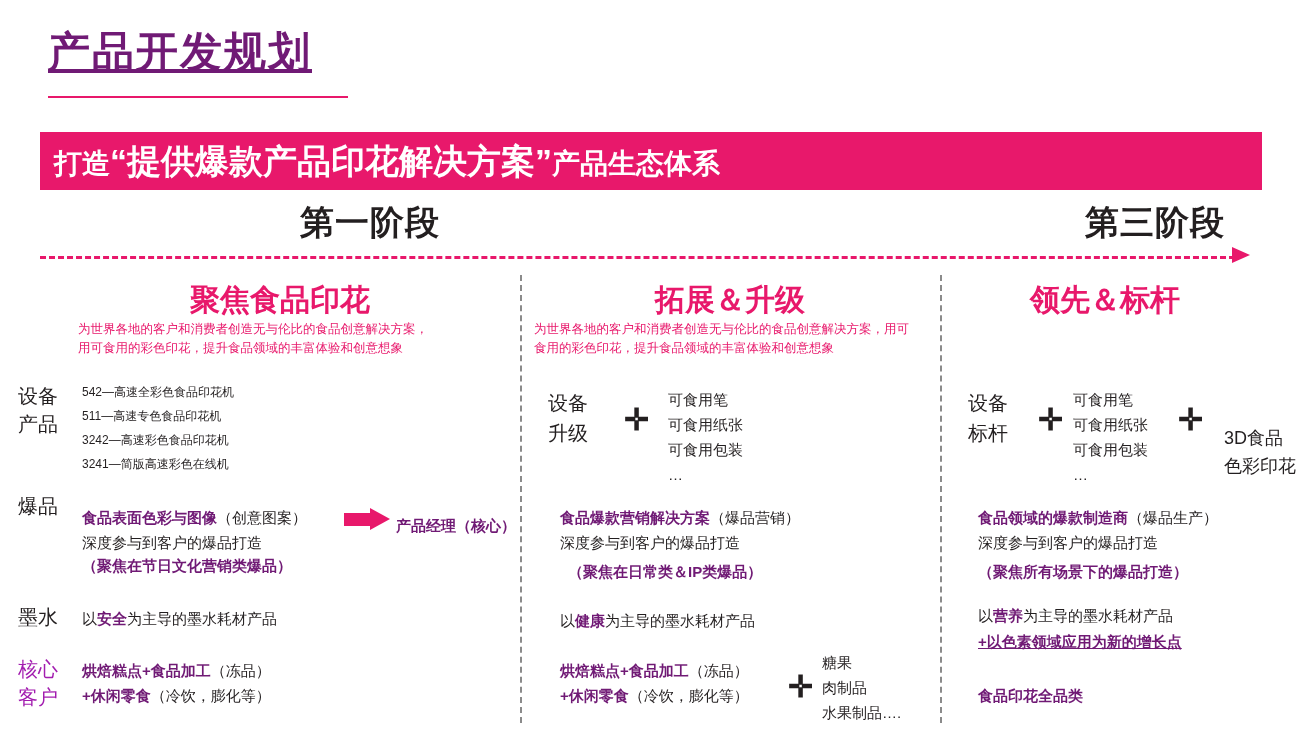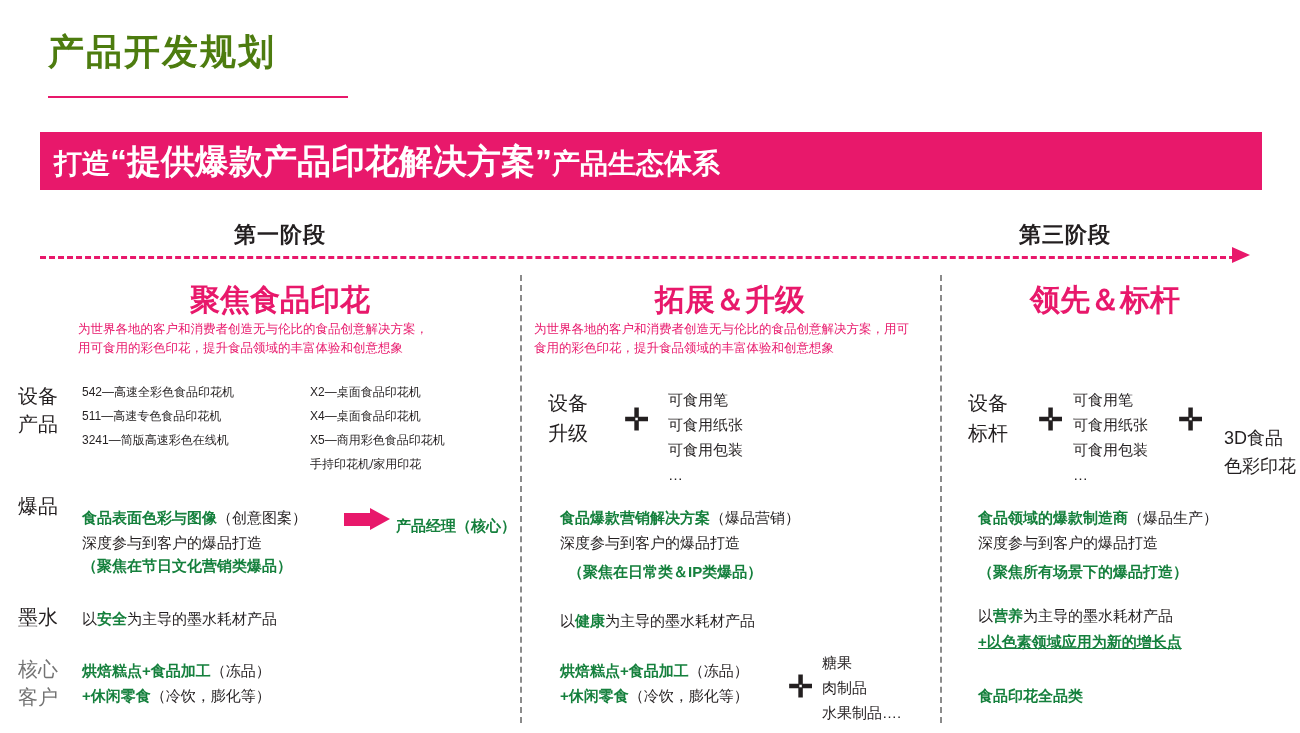--- a/index.html
+++ b/index.html
@@ -22,26 +22,27 @@
   }
 
   
   .title-block {
     position: absolute;
     left: 40px;
     top: 22px;
     width: 310px;
   }
   .title-text {
-    font-size: 36px;
-    font-weight: bold;
-    color: #4d7c0f;
+    font-size: 42px;
+    font-weight: bold;
+    color: #701a75;
     letter-spacing: 2px;
     line-height: 60px;
     padding-left: 8px;
+    text-decoration: underline;
   }
   .title-rule {
     margin-top: 14px;
     margin-left: 8px;
     width: 300px;
     height: 2px;
     background: #e8186b;
   }
 
   
@@ -66,25 +67,25 @@
     font-weight: bold;
   }
   .banner-big {
     font-size: 34px;
     font-weight: bold;
   }
 
   
   .stage-head {
     position: absolute;
-    top: 220px;
-    font-size: 22px;
+    top: 200px;
+    font-size: 34px;
     font-weight: bold;
     color: #231f20;
-    text-align: center;
+    text-align: right;
     letter-spacing: 1px;
   }
   .stage-head.s1 { left: 120px; width: 320px; }
   .stage-head.s2 { left: 510px; width: 320px; }
   .stage-head.s3 { left: 905px; width: 320px; }
 
   
   .arrow-line {
     position: absolute;
     left: 40px;
@@ -142,29 +143,29 @@
     left: 18px;
     font-size: 20px;
     color: #231f20;
     line-height: 28px;
     font-weight: normal;
   }
   .row-label.r1 { top: 382px; }
   .row-label.r2 { top: 492px; }
   .row-label.r3 { top: 603px; }
   .row-label.r4 { top: 655px; }
-  .row-label.pink { color: #737373; }
+  .row-label.pink { color: #a21caf; }
 
   
   .blk { position: absolute; }
   .t14 { font-size: 12px; line-height: 24px; }
   .t15 { font-size: 15px; line-height: 25px; }
   .t18 { font-size: 18px; line-height: 28px; }
   .t20 { font-size: 20px; line-height: 30px; }
-  .pink { color: #15803d; }
+  .pink { color: #701a75; }
   .dark { color: #231f20; }
   .bold { font-weight: bold; }
   .plus {
     position: absolute;
     font-size: 30px;
     font-weight: bold;
     color: #231f20;
     line-height: 1;
   }
   .nowrap { white-space: nowrap; }
@@ -237,27 +238,22 @@
     <div>核心</div>
     <div>客户</div>
   </div>
 
   <div class="col-title c1">聚焦食品印花</div>
   <div class="col-desc c1">为世界各地的客户和消费者创造无与伦比的食品创意解决方案，用可食用的彩色印花，提升食品领域的丰富体验和创意想象</div>
 
   <div class="blk t14 dark eq-l">
     <div class="nowrap">542—高速全彩色食品印花机</div>
     <div class="nowrap">511—高速专色食品印花机</div>
+    <div class="nowrap">3242—高速彩色食品印花机</div>
     <div class="nowrap">3241—简版高速彩色在线机</div>
-  </div>
-  <div class="blk t14 dark eq-r">
-    <div class="nowrap">X2—桌面食品印花机</div>
-    <div class="nowrap">X4—桌面食品印花机</div>
-    <div class="nowrap">X5—商用彩色食品印花机</div>
-    <div class="nowrap">手持印花机/家用印花</div>
   </div>
 
   <div class="blk t15 hp1">
     <div class="nowrap">
       <span class="pink bold">食品表面色彩与图像</span><span class="dark">（创意图案）</span>
     </div>
     <div class="dark nowrap">深度参与到客户的爆品打造</div>
   </div>
   <div class="blk t15 pink bold hp1b nowrap">（聚焦在节日文化营销类爆品）</div>
 

